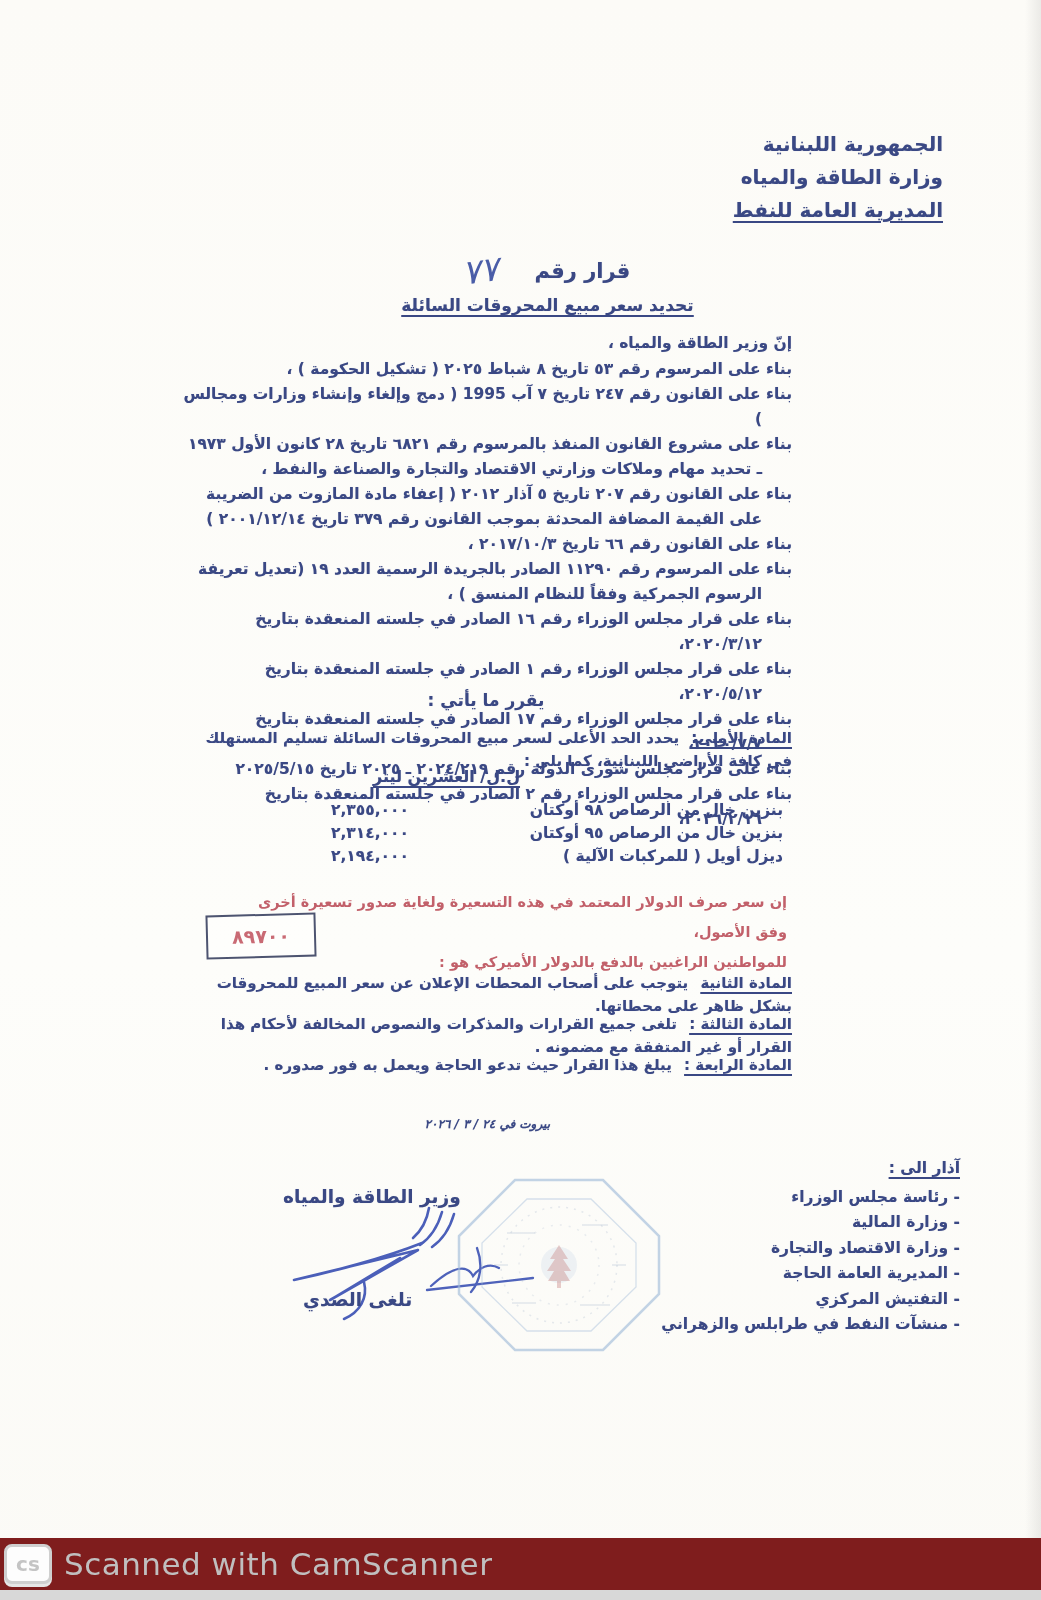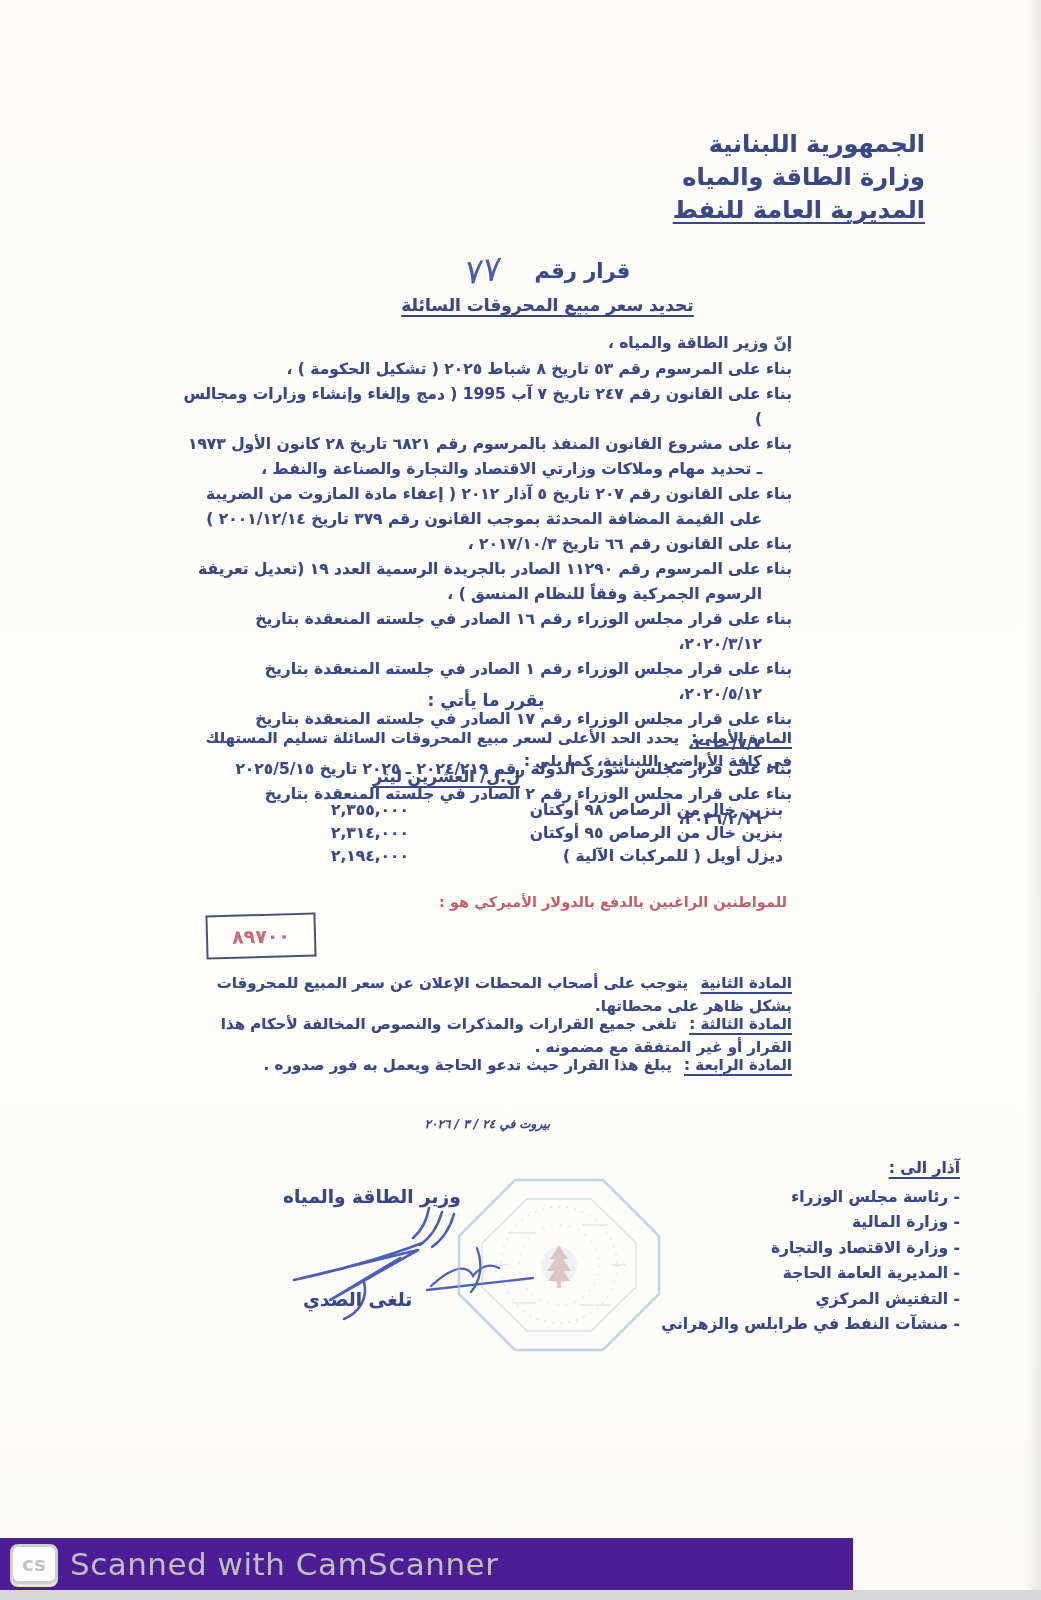--- a/index.html
+++ b/index.html
@@ -15,21 +15,21 @@
     font-family:"DejaVu Sans",sans-serif;
   }
   .abs{position:absolute;}
   .rtl{direction:rtl;text-align:right;}
   .ink{color:var(--ink);font-weight:bold;text-shadow:0 0 .7px rgba(58,72,132,.4);}
   .u{text-decoration:underline;text-underline-offset:4px;text-decoration-thickness:2px;}
 
   #scan-edge{top:0;right:0;width:16px;height:1600px;
     background:linear-gradient(to left,rgba(110,110,110,.12),rgba(110,110,110,0));}
 
-  #letterhead{top:128px;right:116px;font-size:24px;line-height:33px;margin-left:40px;}
+  #letterhead{top:128px;right:98px;font-size:20px;line-height:33px;margin-left:40px;}
 
   #title-block{top:250px;left:380px;width:335px;text-align:center;direction:rtl;}
   #decision-line{font-size:21px;}
   #hand-number{display:inline-block;font-size:34px;color:#4a5da8;font-weight:normal;
     transform:rotate(-8deg) skewX(-14deg);margin-right:26px;vertical-align:-4px;text-shadow:none;}
   #subject{font-size:17px;margin-top:5px;}
 
   #preamble{top:331px;right:249px;width:612px;font-size:15.5px;line-height:25px;}
   #opening{margin-bottom:1px;}
   .clause{padding-right:30px;text-indent:-30px;}
@@ -58,22 +58,22 @@
 
   #notify{top:1156px;right:81px;width:310px;font-size:15.5px;line-height:25.5px;}
   #notify-header{display:inline-block;margin-bottom:3px;}
 
   #signer-title{top:1186px;left:283px;font-size:18.5px;}
   #signer-name{top:1289px;left:303px;font-size:18.5px;}
   #signature-svg{top:1198px;left:272px;}
   #extra-scribble{top:1236px;left:425px;}
   #stamp{top:1173px;left:452px;opacity:.85;}
 
-  #footer{top:1538px;left:0;width:853px;height:52px;background:#4c1d95;direction:ltr;
-    display:flex;align-items:center;padding-left:10px;box-sizing:border-box;}
+  #footer{top:1538px;left:0;width:1041px;height:52px;background:#7f1d1d;direction:ltr;
+    display:flex;align-items:center;padding-left:4px;box-sizing:border-box;}
   #cs-badge{width:42px;height:34px;border:3px solid #cfcfcf;border-radius:8px;color:#c4c4c4;
     font-size:20px;font-weight:bold;display:flex;align-items:center;justify-content:center;
     margin-right:12px;background:#fdfdfd;box-shadow:0 3px 0 #e6e6e6;}
   #footer-text{color:#c0bfbf;font-size:31px;letter-spacing:.5px;}
   #bottom-strip{top:1590px;left:0;width:1041px;height:10px;background:#d8d8d8;}
 </style>
 </head>
 <body>
 
 <div class="abs" id="scan-edge"></div>
@@ -125,20 +125,21 @@
     <span>بنزين خال من الرصاص ٩٥ أوكتان</span>
     <span class="price-value">٢,٣١٤,٠٠٠</span>
   </div>
   <div class="price-row">
     <span>ديزل أويل ( للمركبات الآلية )</span>
     <span class="price-value">٢,١٩٤,٠٠٠</span>
   </div>
 </div>
 
 <div class="abs rtl" id="usd-note">
+  <div>إن سعر صرف الدولار المعتمد في هذه التسعيرة ولغاية صدور تسعيرة أخرى وفق الأصول،</div>
   <div>للمواطنين الراغبين بالدفع بالدولار الأميركي هو :</div>
 </div>
 <div class="abs" id="rate-box">
   <span>٨٩٧٠٠</span>
 </div>
 
 <div class="abs rtl ink article" id="article-two">
   <span class="u article-label">المادة الثانية</span>
   <span>يتوجب على أصحاب المحطات الإعلان عن سعر المبيع للمحروقات بشكل ظاهر على محطاتها.</span>
 </div>

